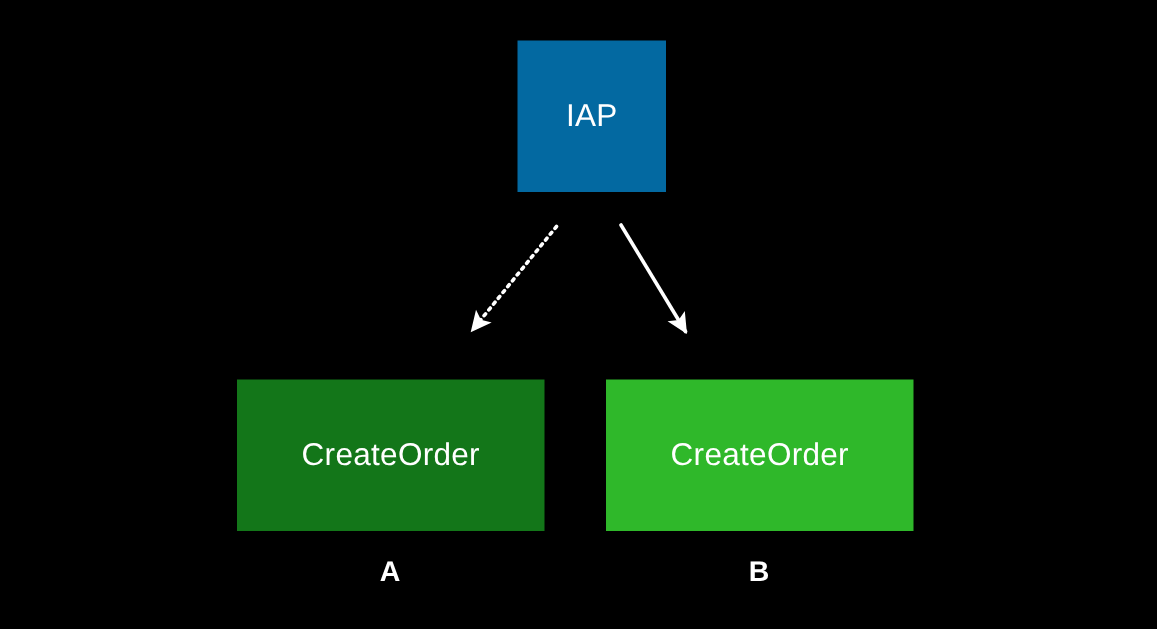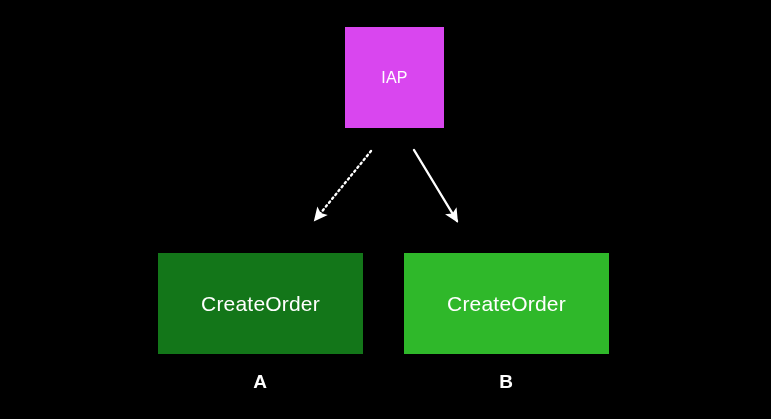--- a/index.html
+++ b/index.html
@@ -22,22 +22,22 @@
     justify-content: center;
     box-sizing: border-box;
     color: #ffffff;
     letter-spacing: 0.2px;
   }
   #node-iap {
     left: 345px;
     top: 27px;
     width: 99px;
     height: 101px;
-    background: #d946ef;
-    font-size: 16px;
+    background: #0369a1;
+    font-size: 21px;
   }
   #node-create-order-a {
     left: 158px;
     top: 253px;
     width: 205px;
     height: 101px;
     background: #137619;
     font-size: 21px;
   }
   #node-create-order-b {

